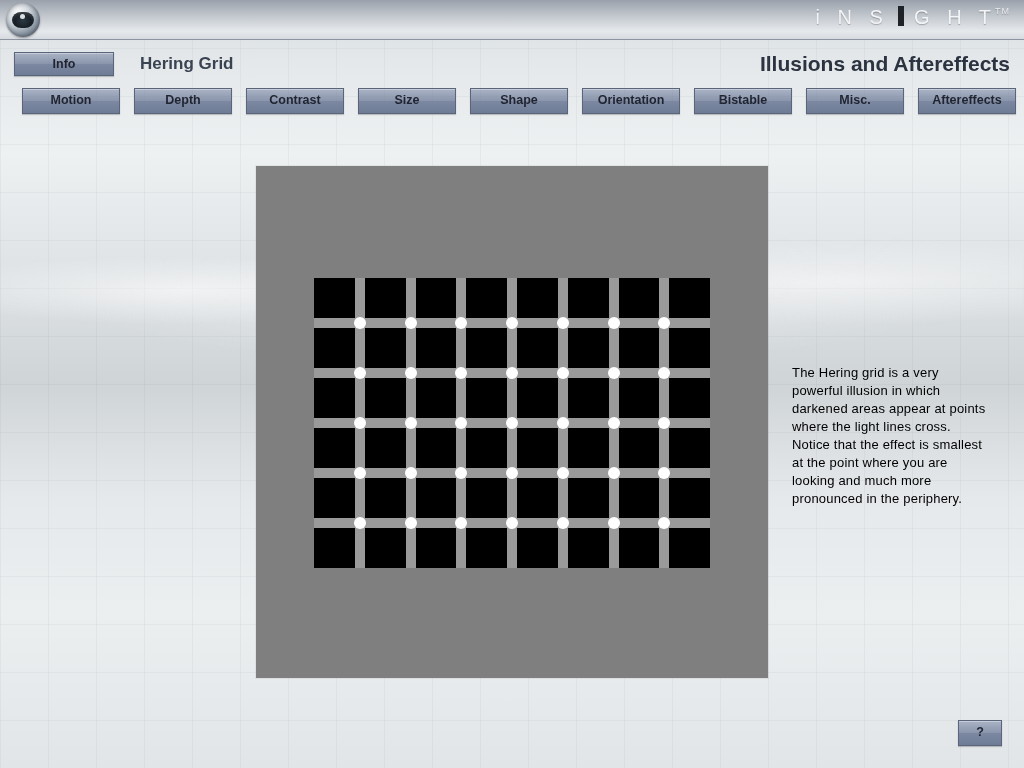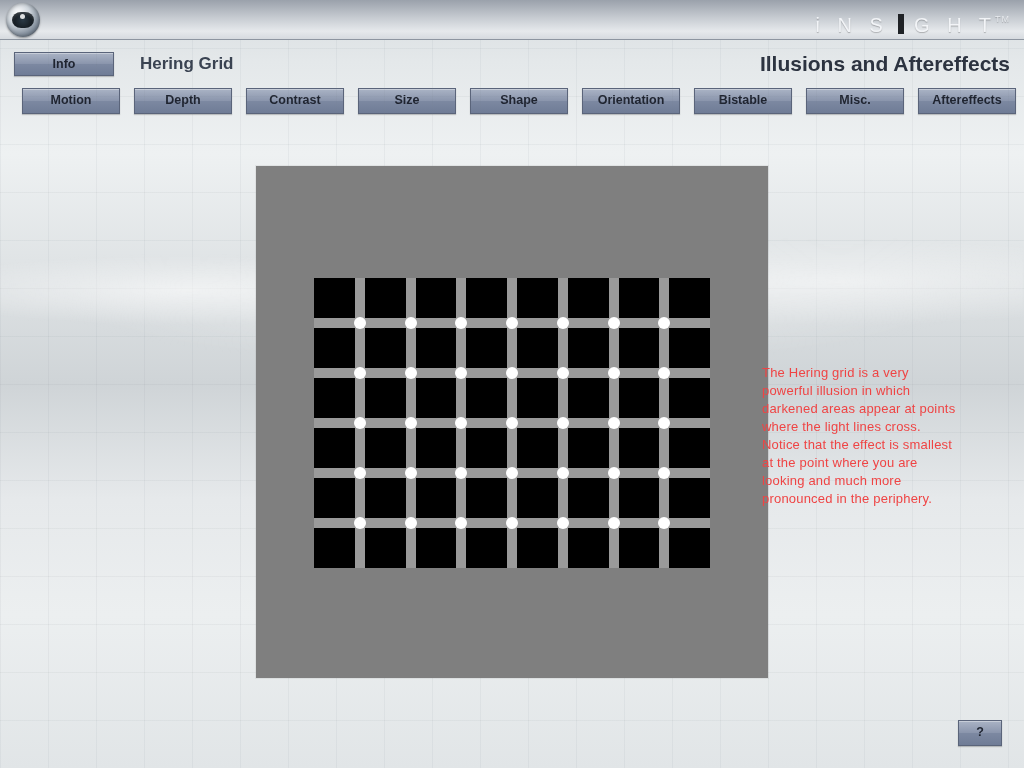--- a/index.html
+++ b/index.html
@@ -48,21 +48,21 @@
     position:absolute; left:6px; right:6px; top:9px; bottom:9px;
     border-radius:50%/60%;
     background: radial-gradient(circle at 50% 50%, #2b3a46 0%, #1a2229 55%, #0c1116 100%);
     box-shadow: inset 0 2px 3px rgba(255,255,255,.15);
   }
   .eye .highlight {
     position:absolute; width:5px; height:5px; left:14px; top:11px; border-radius:50%;
     background: rgba(255,255,255,.85);
   }
   .brand {
-    position:absolute; right:14px; top:14px;
+    position:absolute; right:14px; top:6px;
     font-size:20px; letter-spacing:6px; color:#f2f4f7;
     text-shadow:0 1px 1px rgba(0,0,0,.25);
     font-weight:300;
   }
   .brand .bar { display:inline-block; width:6px; height:20px; background:#1f2226; vertical-align:-2px; margin:0 -2px; }
   .brand sup { font-size:9px; letter-spacing:1px; vertical-align:10px; margin-left:-2px; color:#e8ebef; }
 
   
   .headerrow {
     display:flex; align-items:center; padding:12px 14px 8px 14px;
@@ -104,22 +104,22 @@
     position:absolute; left:58px; top:112px;
     width:396px; height:290px;
     background:#000;
   }
   .hgrid .vline, .hgrid .hline { position:absolute; background:#9a9a9a; }
   .hgrid .vline { top:0; bottom:0; width:10px; }
   .hgrid .hline { left:0; right:0; height:10px; }
   .hgrid .dot { position:absolute; width:12px; height:12px; border-radius:50%; background:#fff; transform:translate(-50%,-50%); }
 
   .desc {
-    position:absolute; left:762px; top:364px; width:200px;
-    font-size:13px; line-height:1.38; color:#ef4444; letter-spacing:.2px;
+    position:absolute; left:792px; top:364px; width:200px;
+    font-size:13px; line-height:1.38; color:#000000; letter-spacing:.2px;
   }
 
   .help-btn {
     position:absolute; right:22px; bottom:22px;
     width:44px; height:26px;
   }
 </style>
 </head>
 <body>
 

